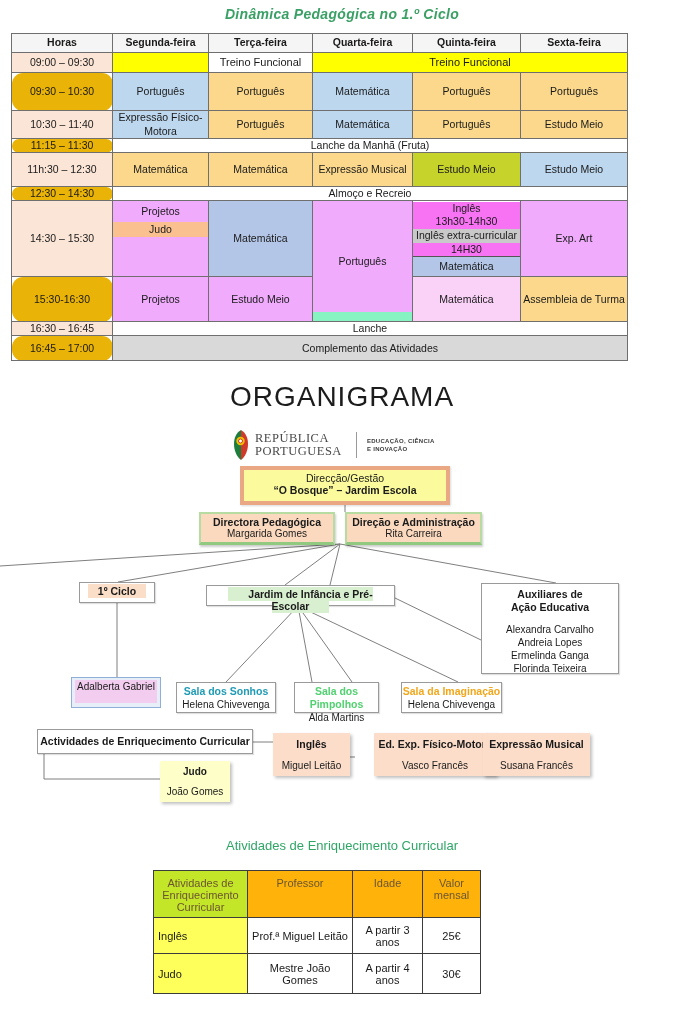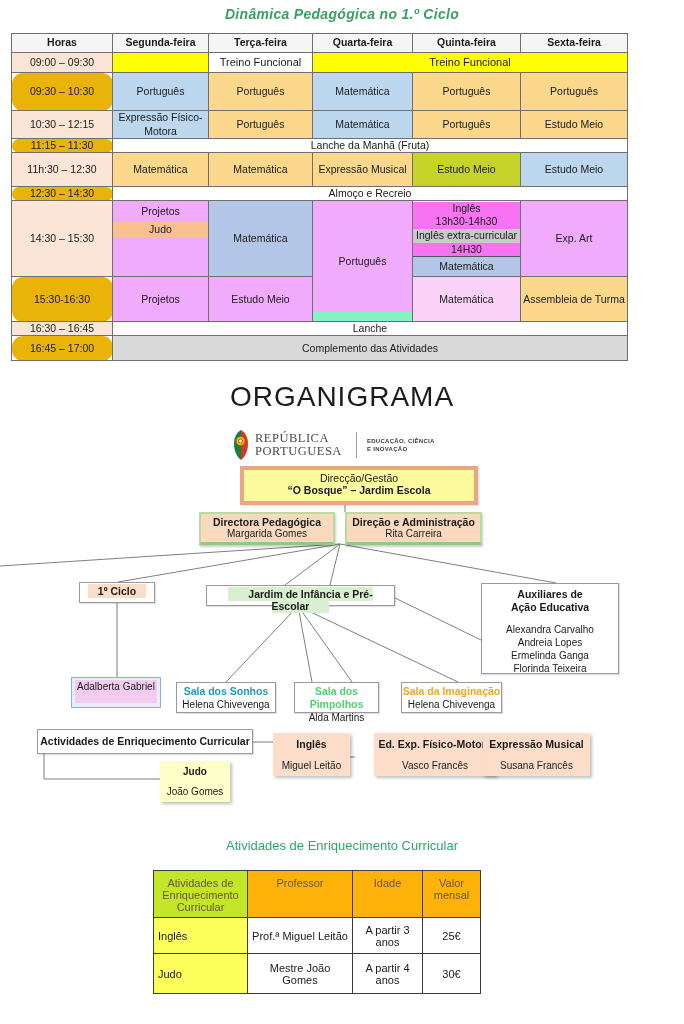--- a/index.html
+++ b/index.html
@@ -53,21 +53,21 @@
     position:absolute; top:381px; left:0; width:100%; text-align:center;
     font-size:28px; color:#1c1c1c; letter-spacing:1px; font-family:"Liberation Sans", sans-serif;
   }
   svg.wires { position:absolute; left:0; top:0; width:684px; height:1024px; pointer-events:none; }
   .obox { position:absolute; z-index:2; }
   .logo-row { position:absolute; left:232px; top:429px; display:flex; align-items:center; z-index:2; }
   .logo-text { font-family:"Liberation Serif", serif; font-size:12.5px; color:#4a4a4a; line-height:13px; letter-spacing:.5px; margin-left:5px; }
   .logo-div { width:1px; height:26px; background:#9a9a9a; margin:0 10px 0 14px; }
   .logo-right { font-size:6px; font-weight:bold; color:#3a3a3a; line-height:8px; letter-spacing:.3px; }
   .root-box {
-    left:240px; top:466px; width:238px; height:39px; background:#fbfb9e;
+    left:240px; top:466px; width:210px; height:39px; background:#fbfb9e;
     border:4px solid #e9a883; text-align:center; font-size:10.5px; padding-top:2px;
     box-shadow:1px 1px 2px rgba(0,0,0,.15);
   }
   .dir-box {
     background:#fad9be; border:2px solid #b6dca2; border-bottom:3px solid #90c97f;
     text-align:center; font-size:10px; padding-top:2px; box-shadow:1px 2px 2px rgba(0,0,0,.2);
   }
   .dir-box .t { font-weight:bold; font-size:10.5px; }
   .wbox { background:#fff; border:1px solid #9a9a9a; text-align:center; box-shadow:1px 1px 1px rgba(0,0,0,.12); }
   .ciclo { left:79px; top:582px; width:76px; height:21px; font-weight:bold; font-size:10.5px; padding-top:2px; }
@@ -154,21 +154,21 @@
     </tr>
     <tr style="height:38px">
       <td class="c-green">09:30 – 10:30</td>
       <td class="c-bl">Português</td>
       <td class="c-or">Português</td>
       <td class="c-bl">Matemática</td>
       <td class="c-or vbottom">Português</td>
       <td class="c-or">Português</td>
     </tr>
     <tr style="height:28px">
-      <td class="c-peach">10:30 – 12:15</td>
+      <td class="c-peach">10:30 – 11:40</td>
       <td class="c-bl">Expressão Físico-Motora</td>
       <td class="c-or">Português</td>
       <td class="c-bl">Matemática</td>
       <td class="c-or">Português</td>
       <td class="c-or">Estudo Meio</td>
     </tr>
     <tr style="height:13px">
       <td class="c-green">11:15 – 11:30</td>
       <td colspan="5" class="bold">Lanche da Manhã (Fruta)</td>
     </tr>

